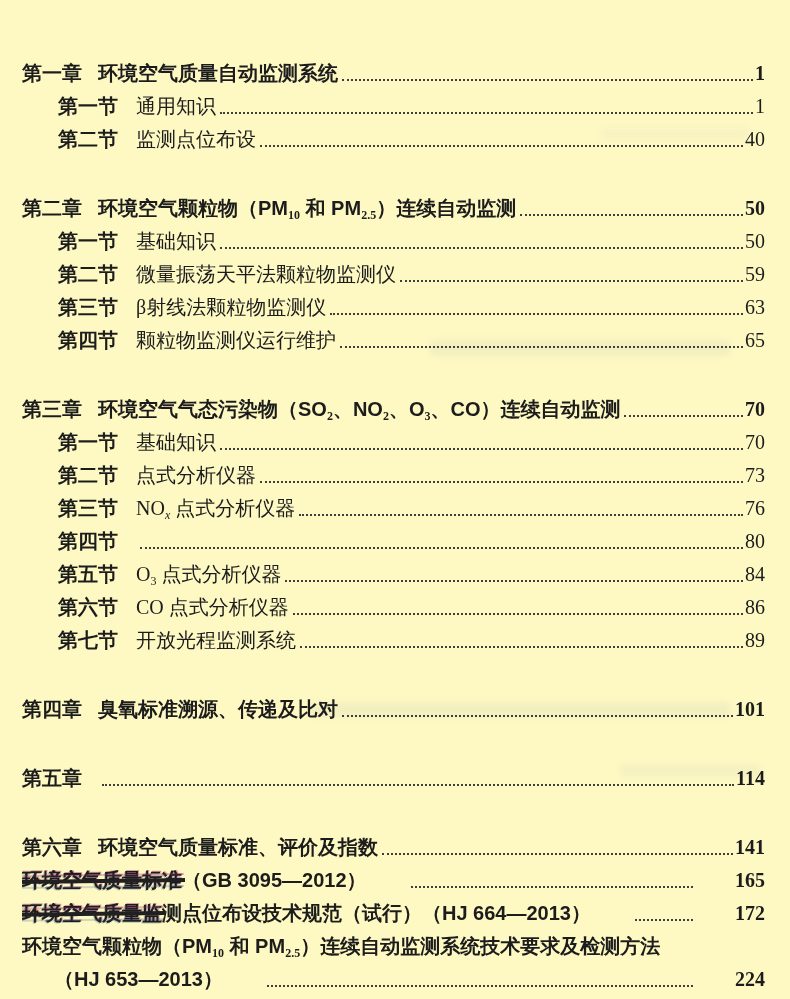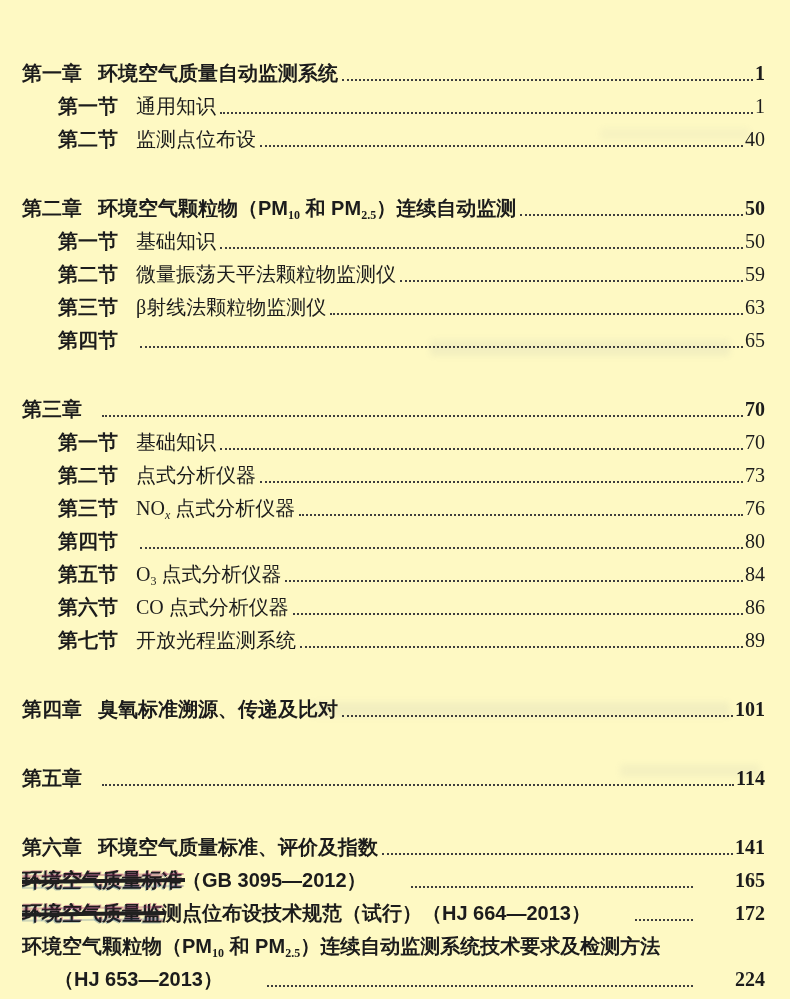--- a/index.html
+++ b/index.html
@@ -169,26 +169,28 @@
         <span class="pagenum">59</span>
       </div>
       <div class="row section">
         <span class="label">第三节</span>
         <span class="title"><span>β射线法颗粒物监测仪</span></span>
         <span class="leader"></span>
         <span class="pagenum">63</span>
       </div>
       <div class="row section">
         <span class="label">第四节</span>
+        <span class="title"><span>颗粒物监测仪运行维护</span></span>
         <span class="leader"></span>
         <span class="pagenum">65</span>
       </div>
       <div class="gap"></div>
       <div class="row chapter">
         <span class="label">第三章</span>
+        <span class="title"><span>环境空气气态污染物（SO</span><span class="sub">2</span><span>、NO</span><span class="sub">2</span><span>、O</span><span class="sub">3</span><span>、CO）连续自动监测</span></span>
         <span class="leader"></span>
         <span class="pagenum">70</span>
       </div>
       <div class="row section">
         <span class="label">第一节</span>
         <span class="title"><span>基础知识</span></span>
         <span class="leader"></span>
         <span class="pagenum">70</span>
       </div>
       <div class="row section">

